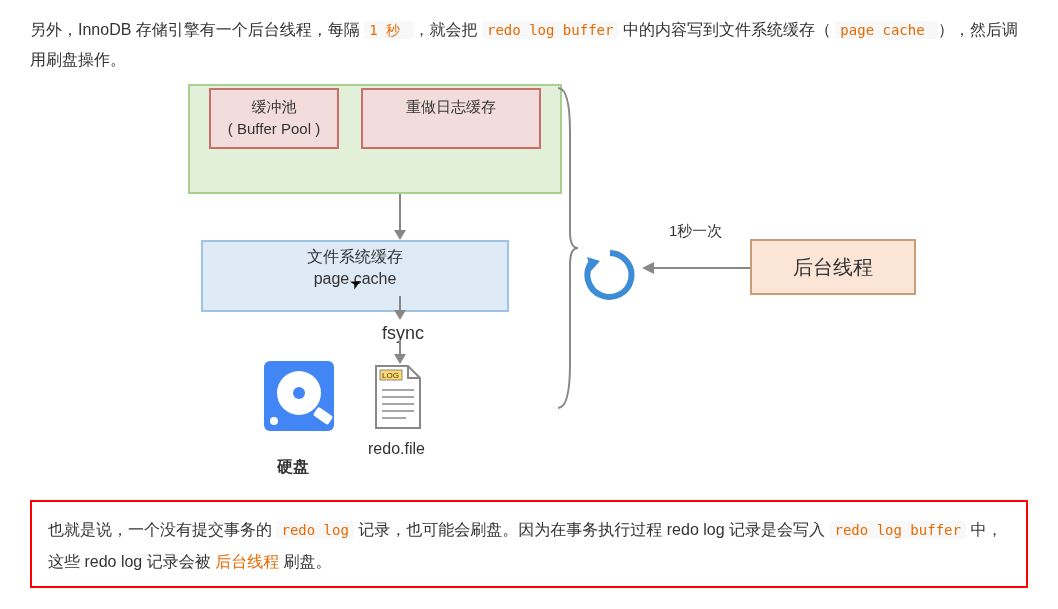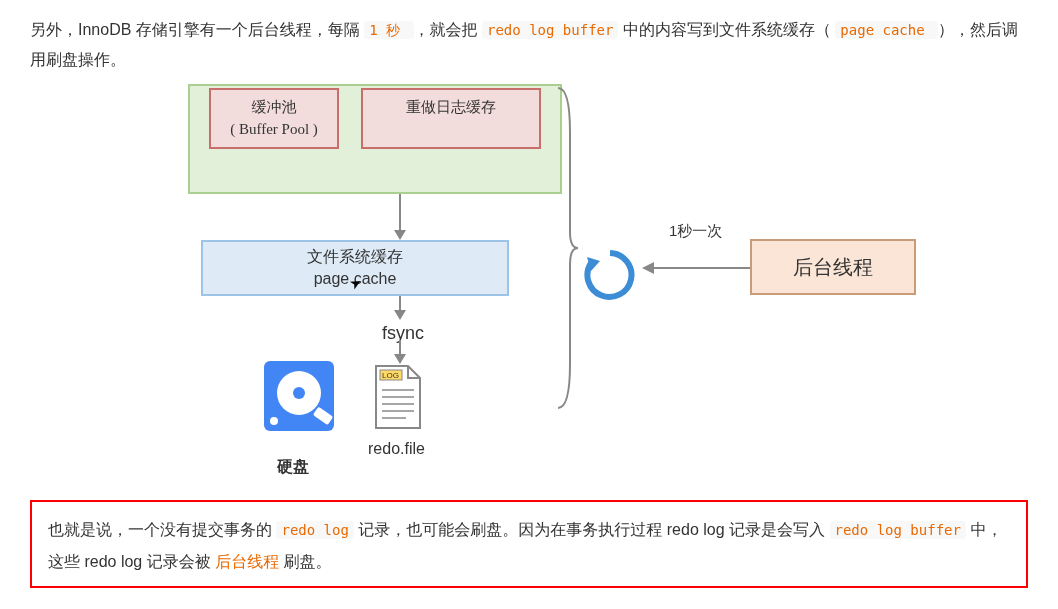--- a/index.html
+++ b/index.html
@@ -36,26 +36,26 @@
     }
     .innodb-title { font-size: 17px; margin-top: 4px; font-weight: 500; }
     .inner-boxes { display: flex; justify-content: space-around; padding: 2px 8px 0 8px; }
     .buffer-pool, .redo-buffer {
       background: #f2dddc;
       border: 2px solid #c96f6b;
       padding: 6px 10px;
       font-size: 15px;
       line-height: 1.5;
     }
-    .buffer-pool { width: 130px; font-family: Liberation Serif, serif; }
+    .buffer-pool { width: 130px; }
     .redo-buffer { width: 180px; }
     .page-cache {
       position: absolute;
       left: 171px; top: 158px;
-      width: 308px; height: 56px;
+      width: 308px; height: 72px;
       background: #deebf7;
       border: 2px solid #9dc3e6;
       text-align: center;
       padding-top: 4px;
       font-size: 16px;
       line-height: 1.4;
     }
     .cursor {
       position: absolute;
       left: 147px; top: 32px;

